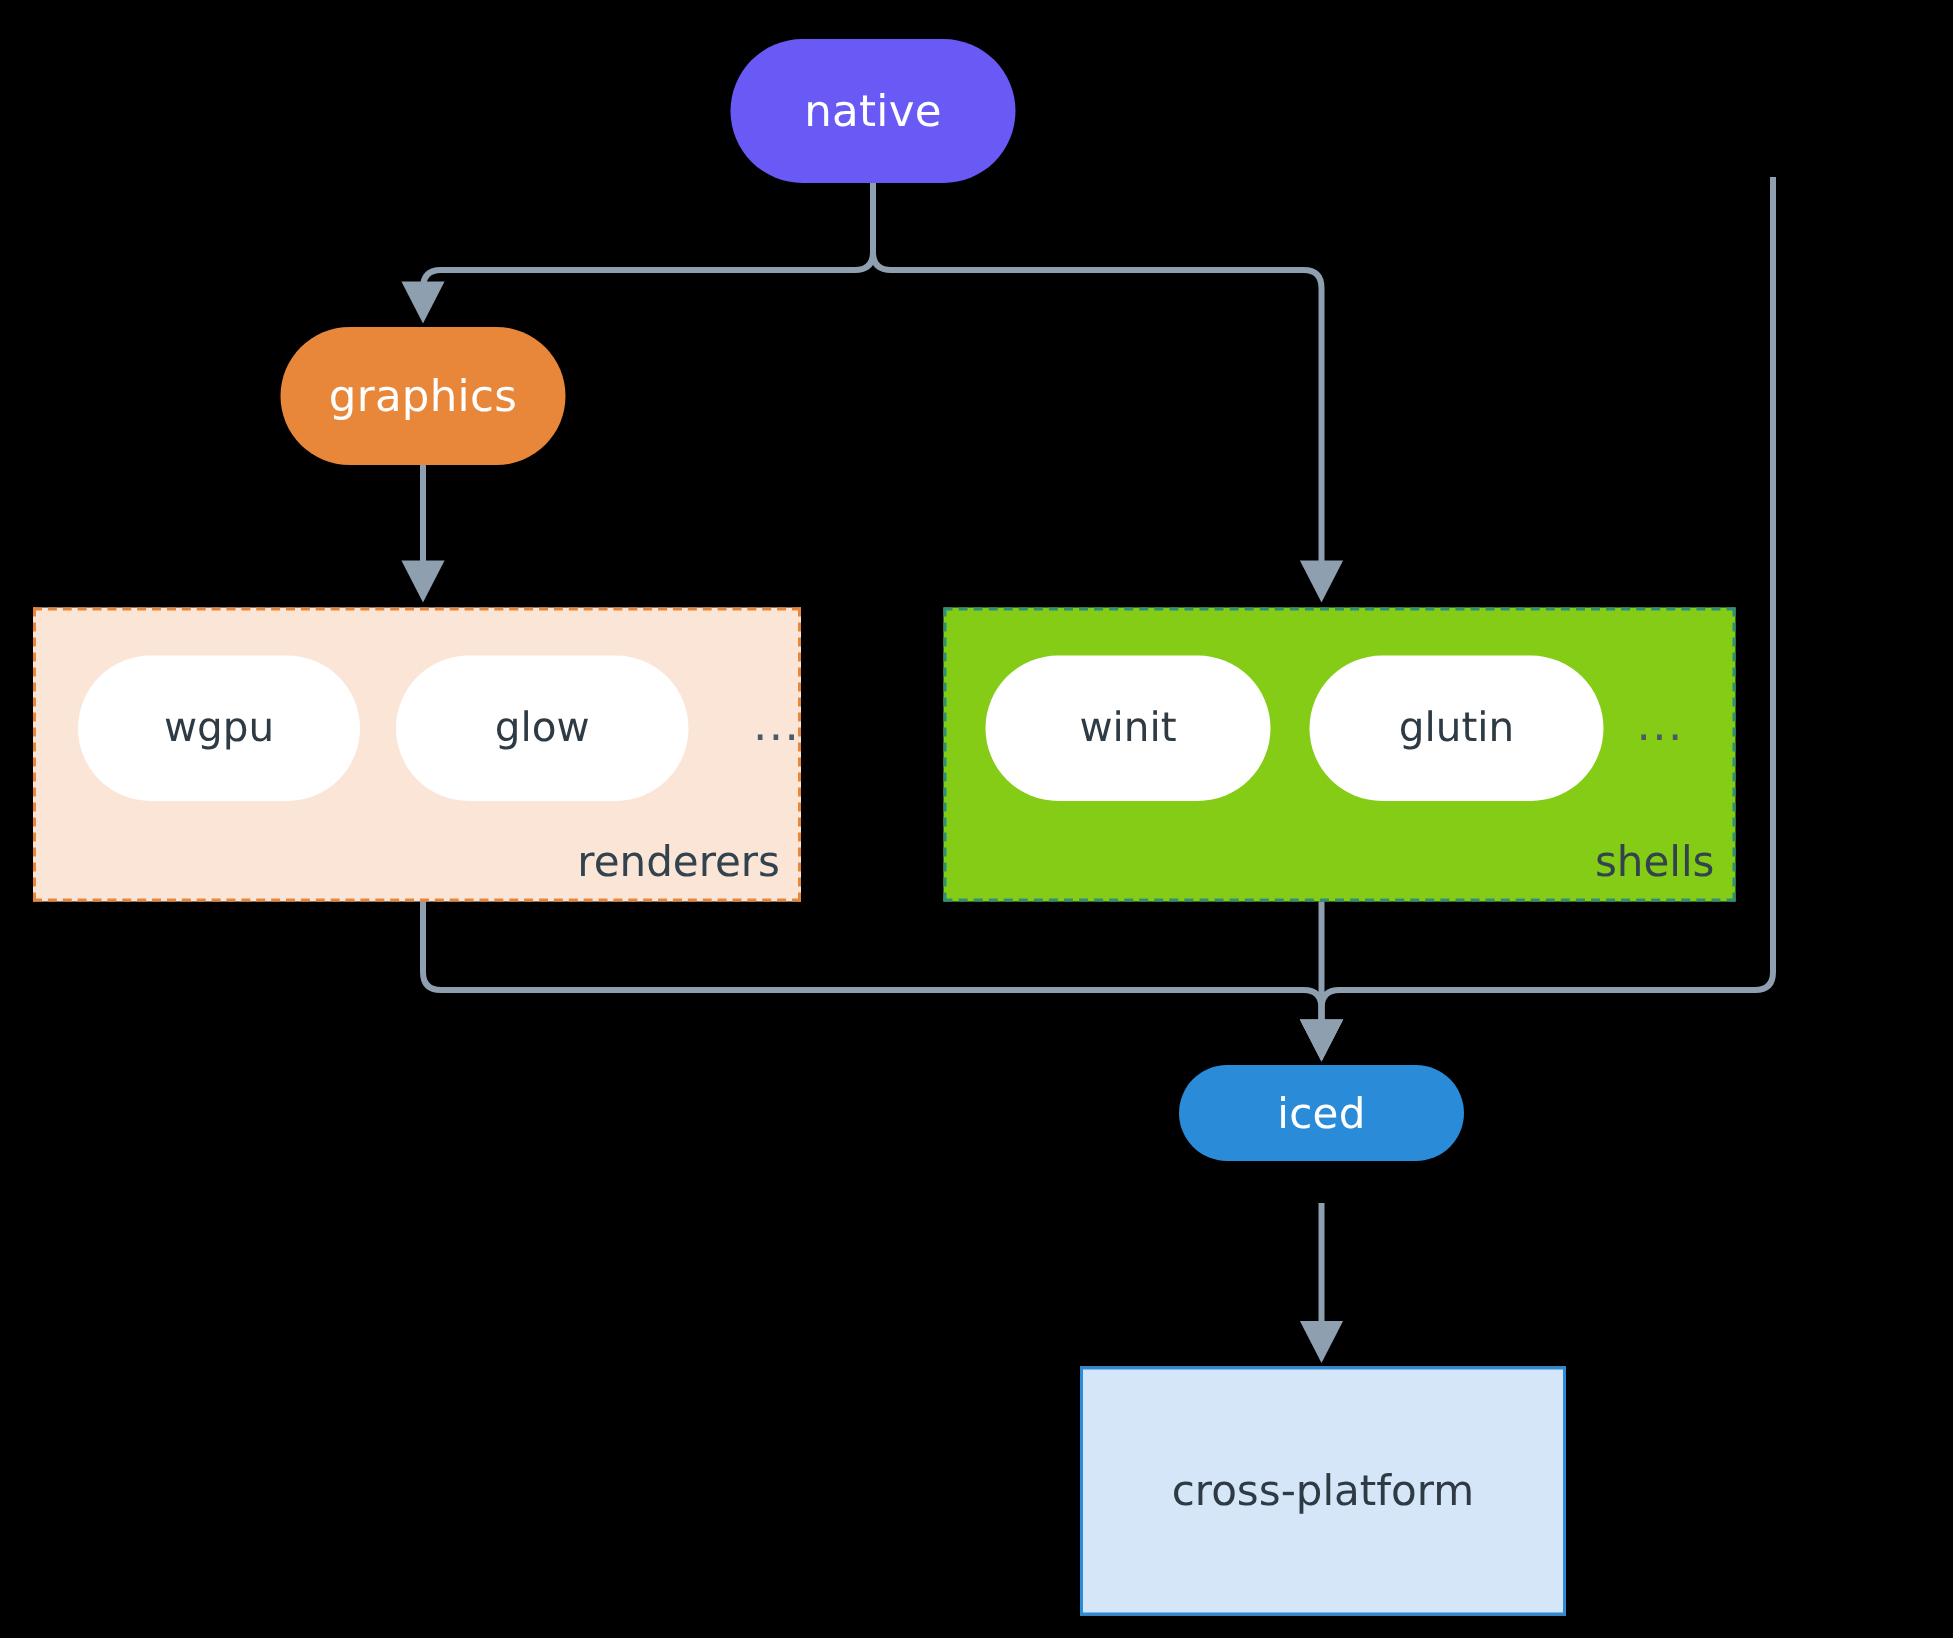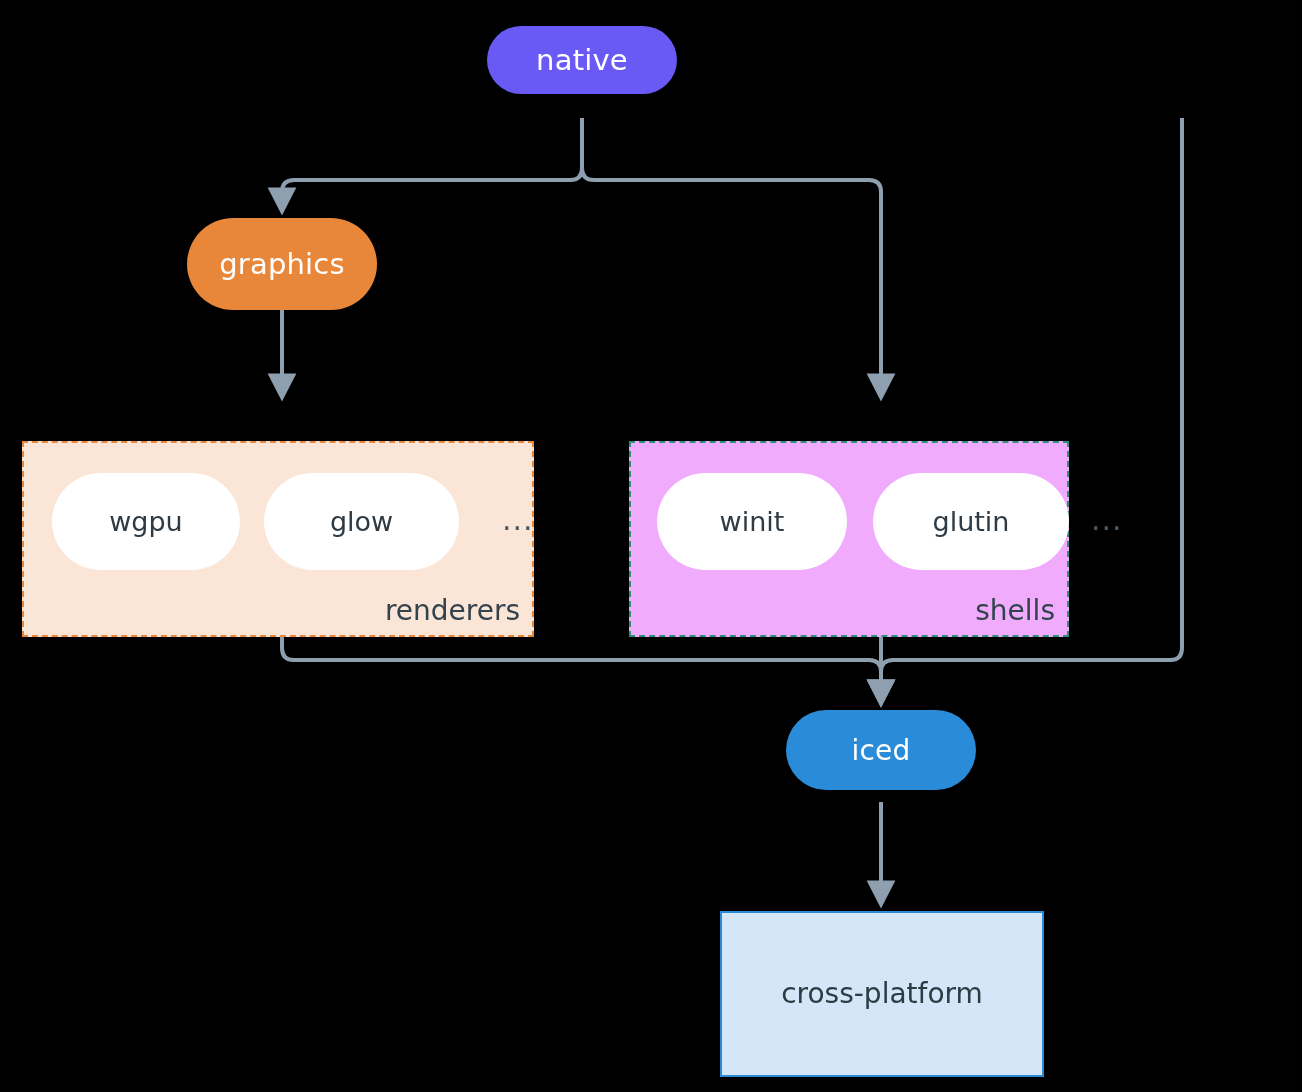--- a/index.html
+++ b/index.html
@@ -31,49 +31,48 @@
     box-sizing: border-box;
     text-align: center;
   }
   .pill-root {
     border-radius: 50px;
     color: #ffffff;
     font-size: 29px;
     letter-spacing: 0.2px;
   }
   .node-native {
-    left: 487px;  top: 26px;  width: 190px; height: 68px;
+    left: 487px;  top: 26px;  width: 190px; height: 96px;
     background: #6a5af5;
   }
   .node-web {
     left: 1087px; top: 26px;  width: 190px; height: 92px;
     background: #6a5af5;
   }
   .node-graphics {
     left: 187px;  top: 218px; width: 190px; height: 92px;
     background: #e8863a;
   }
   .node-iced {
-    left: 786px;  top: 710px; width: 190px; height: 80px;
+    left: 786px;  top: 710px; width: 190px; height: 64px;
     background: #2a8bd8;
     font-size: 28px;
   }
   .group-box {
     position: absolute;
     box-sizing: border-box;
-    margin-top: 36px;
   }
   .group-renderers {
     left: 22px;  top: 405px; width: 512px; height: 196px;
     background: #fae5d7;
     border: 2px dashed #e8863a;
   }
   .group-shells {
-    left: 629px; top: 405px; width: 440px; height: 196px;
-    background: #f0abfc;
+    left: 629px; top: 405px; width: 528px; height: 196px;
+    background: #84cc16;
     border: 2px dashed #2f8f7d;
   }
   .leaf {
     position: absolute;
     display: flex;
     align-items: center;
     justify-content: center;
     background: #ffffff;
     border-radius: 50px;
     color: #2e3b44;

